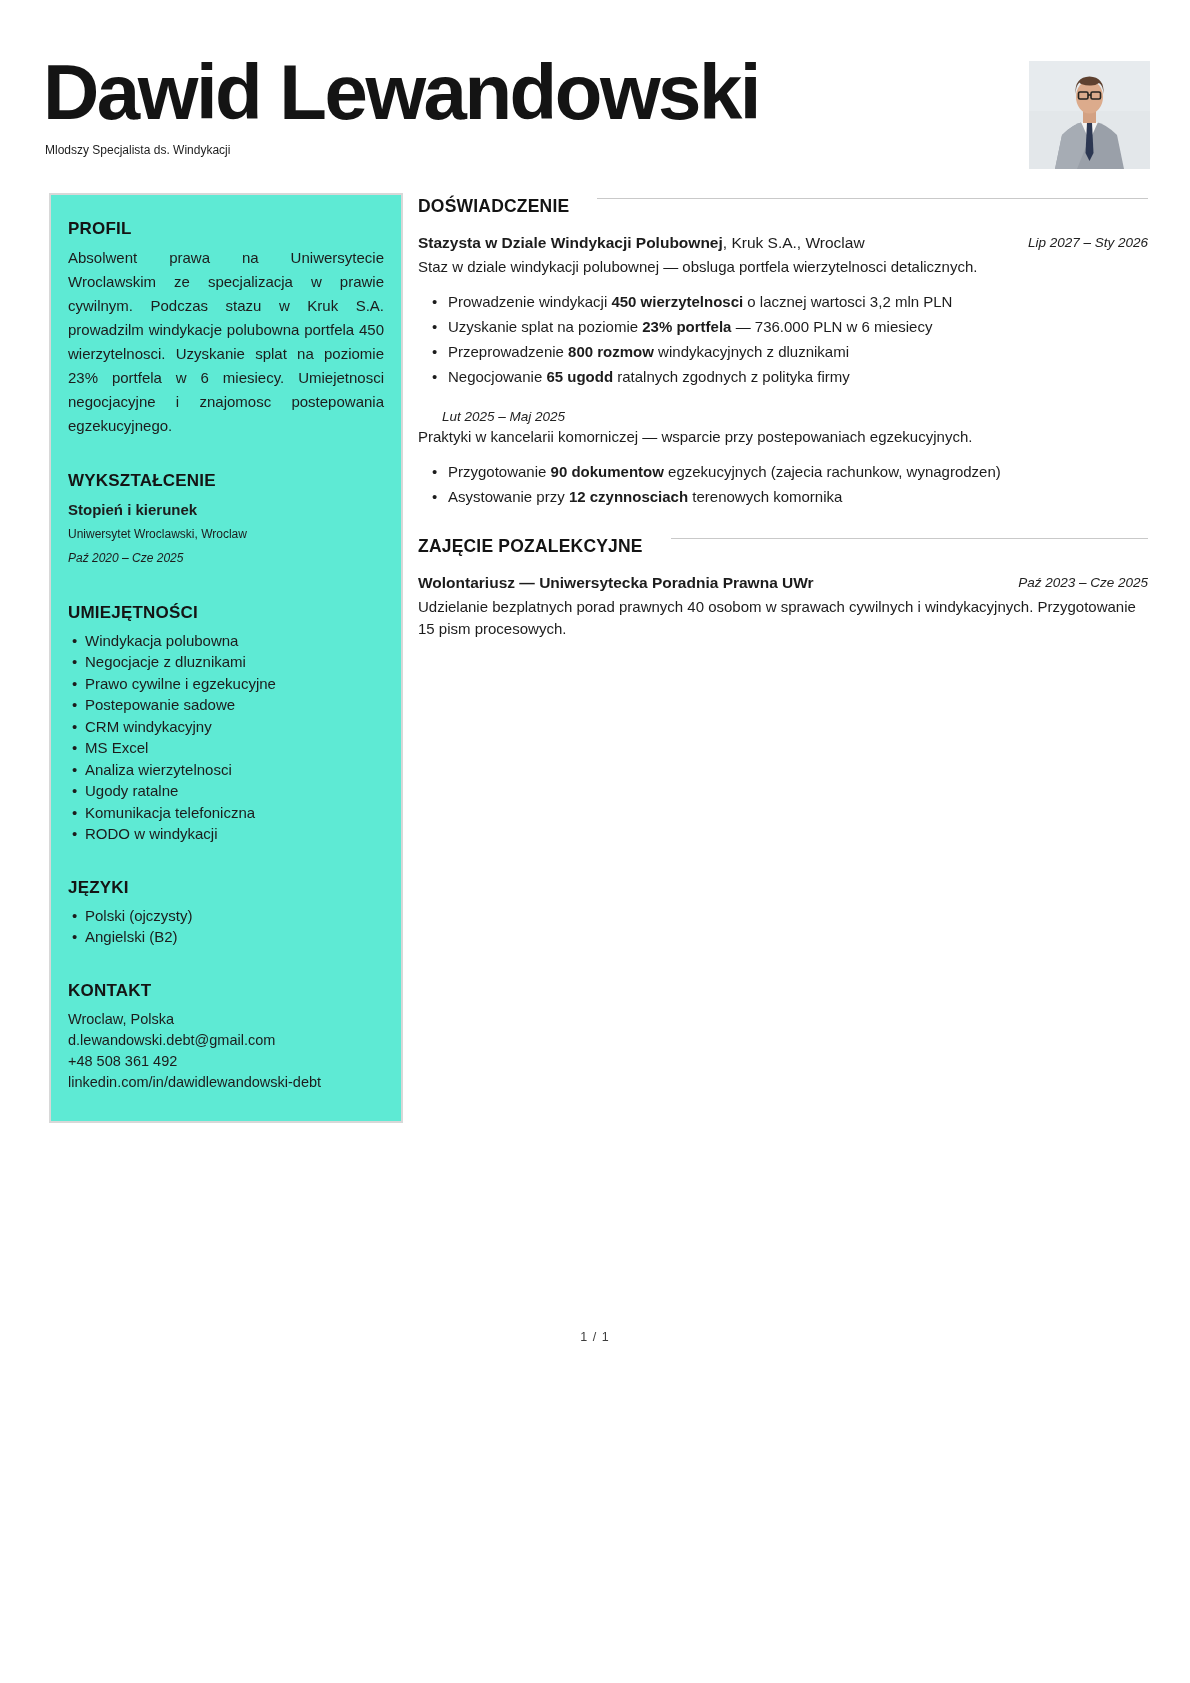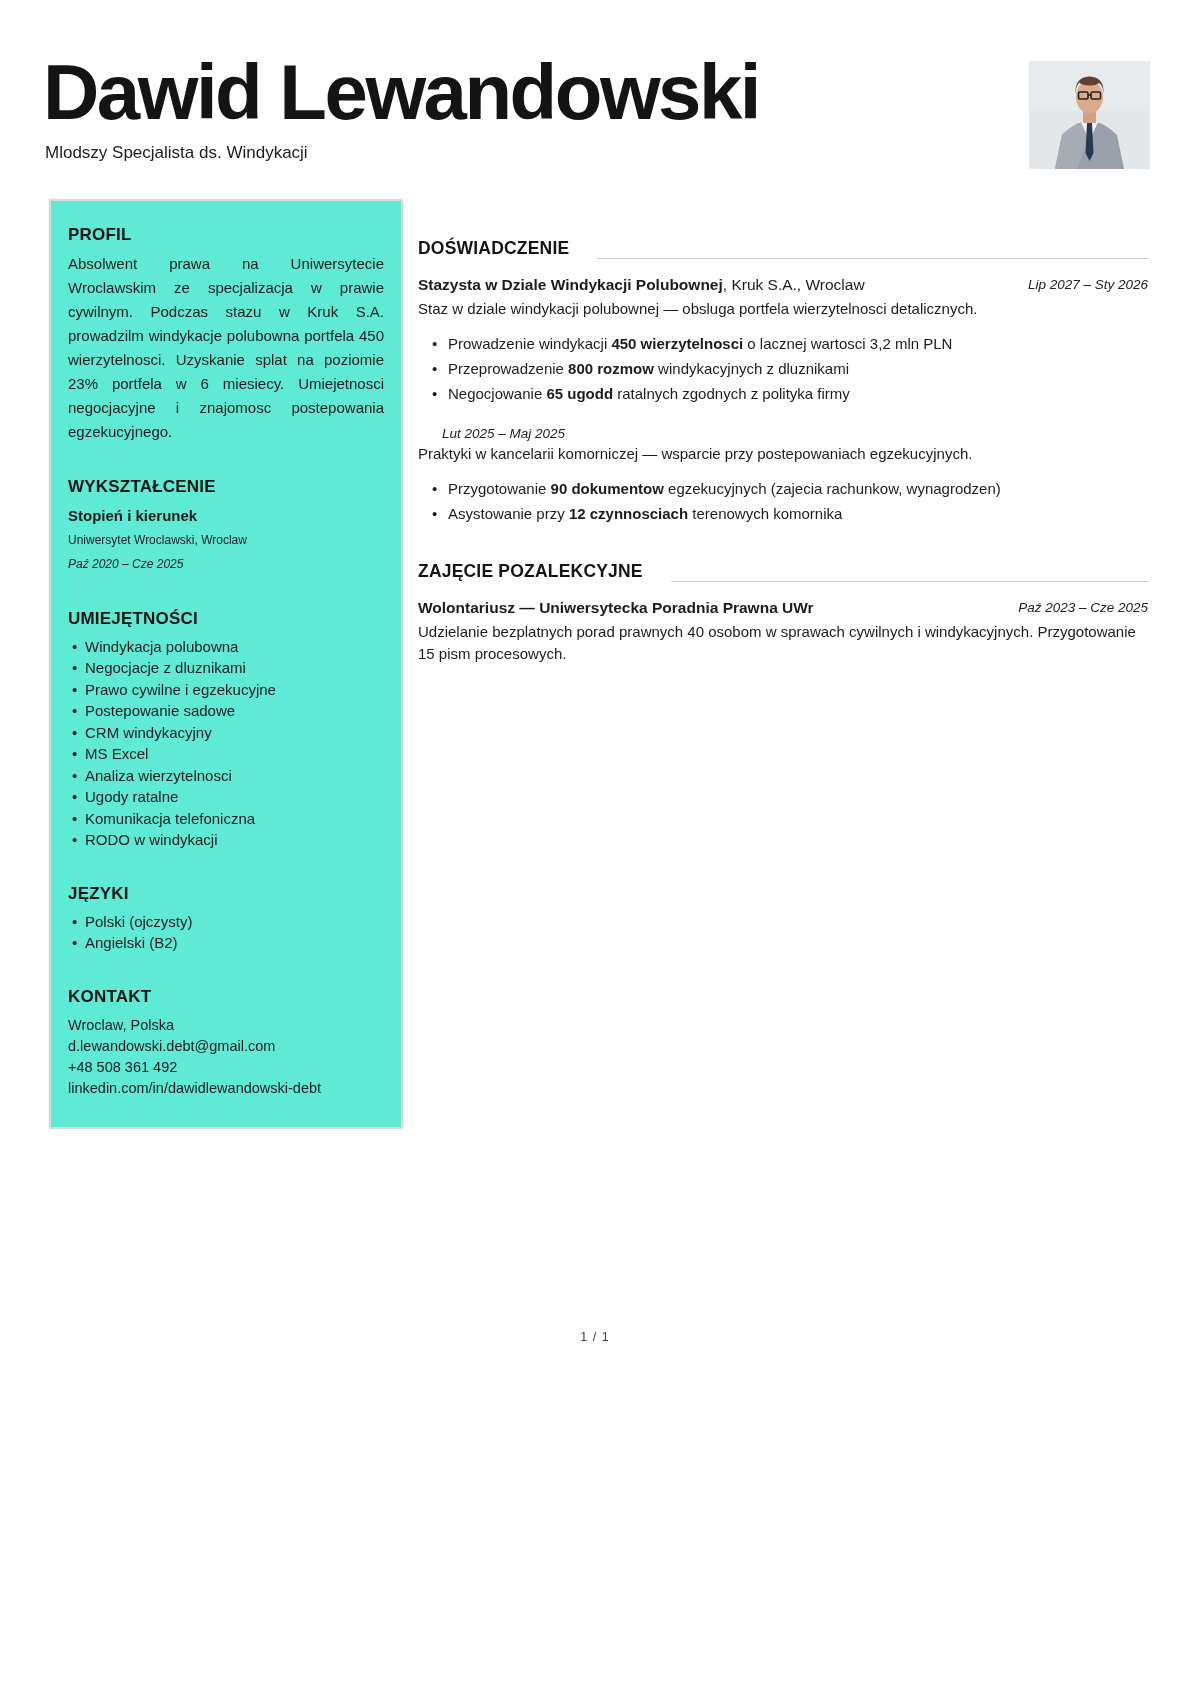--- a/index.html
+++ b/index.html
@@ -11,21 +11,21 @@
     position:relative;
   }
   .page { position:relative; width:1190px; height:1377px; overflow:hidden; }
 
   
   .header { padding:52px 42px 0 43px; position:relative; }
   .name {
     font-size:78px; font-weight:700; letter-spacing:-2.5px;
     line-height:1.05; color:#141414; white-space:nowrap;
   }
-  .subtitle { font-size:17px; margin-top:9px; margin-left:2px; color:#1c1c1c; }
+  .subtitle { font-size:12px; margin-top:9px; margin-left:2px; color:#1c1c1c; }
   .photo {
     position:absolute; top:61px; right:40px;
     width:121px; height:108px; overflow:hidden; background:#e2e6ea;
   }
   .photo svg { display:block; width:100%; height:100%; }
 
   
   .columns { display:flex; align-items:flex-start; padding:0 42px 0 49px; margin-top:36px; }
 
   
@@ -48,21 +48,21 @@
   .side-list { list-style:none; margin-top:7px; }
   .side-list li {
     font-size:15px; line-height:21.5px; position:relative; padding-left:17px;
   }
   .side-list li::before { content:"•"; position:absolute; left:4px; }
   .contact-line { font-size:14.5px; line-height:21px; }
   .contact-block { margin-top:8px; }
 
   
   .main { flex:1 1 auto; margin-left:15px; padding-top:3px; min-width:0; }
-  .sec-head { display:flex; align-items:flex-end; gap:28px;margin-top:36px; }
+  .sec-head { display:flex; align-items:flex-start; gap:28px; }
   .sec-head h2 { font-size:17.5px; font-weight:700; color:#141414; white-space:nowrap; letter-spacing:0.2px; }
   .sec-rule { flex:1; height:1px; background:#c9c9c9; margin-top:2px; }
 
   .entry { margin-top:15px; }
   .entry + .entry { margin-top:18px; }
   .entry-head { display:flex; justify-content:space-between; align-items:flex-start; }
   .entry-title { font-size:15.5px; line-height:22px; }
   .entry-title .bold { font-weight:700; }
   .entry-dates {
     font-size:13.5px; font-style:italic; white-space:nowrap;
@@ -179,20 +179,21 @@
         <article class="entry">
           <div class="entry-head">
             <div class="entry-title">
               <span class="bold">Stazysta w Dziale Windykacji Polubownej</span><span>, Kruk S.A., Wroclaw</span>
             </div>
             <div class="entry-dates">Lip 2027 – Sty 2026</div>
           </div>
           <p class="entry-summary">Staz w dziale windykacji polubownej — obsluga portfela wierzytelnosci detalicznych.</p>
           <ul class="bullets">
             <li><span>Prowadzenie windykacji </span><span class="bold">450 wierzytelnosci</span><span> o lacznej wartosci 3,2 mln PLN</span></li>
+            <li><span>Uzyskanie splat na poziomie </span><span class="bold">23% portfela</span><span> — 736.000 PLN w 6 miesiecy</span></li>
             <li><span>Przeprowadzenie </span><span class="bold">800 rozmow</span><span> windykacyjnych z dluznikami</span></li>
             <li><span>Negocjowanie </span><span class="bold">65 ugodd</span><span> ratalnych zgodnych z polityka firmy</span></li>
           </ul>
         </article>
 
         <article class="entry">
           <div class="entry-head">
             <div class="entry-dates">Lut 2025 – Maj 2025</div>
           </div>
           <p class="entry-summary">Praktyki w kancelarii komorniczej — wsparcie przy postepowaniach egzekucyjnych.</p>

